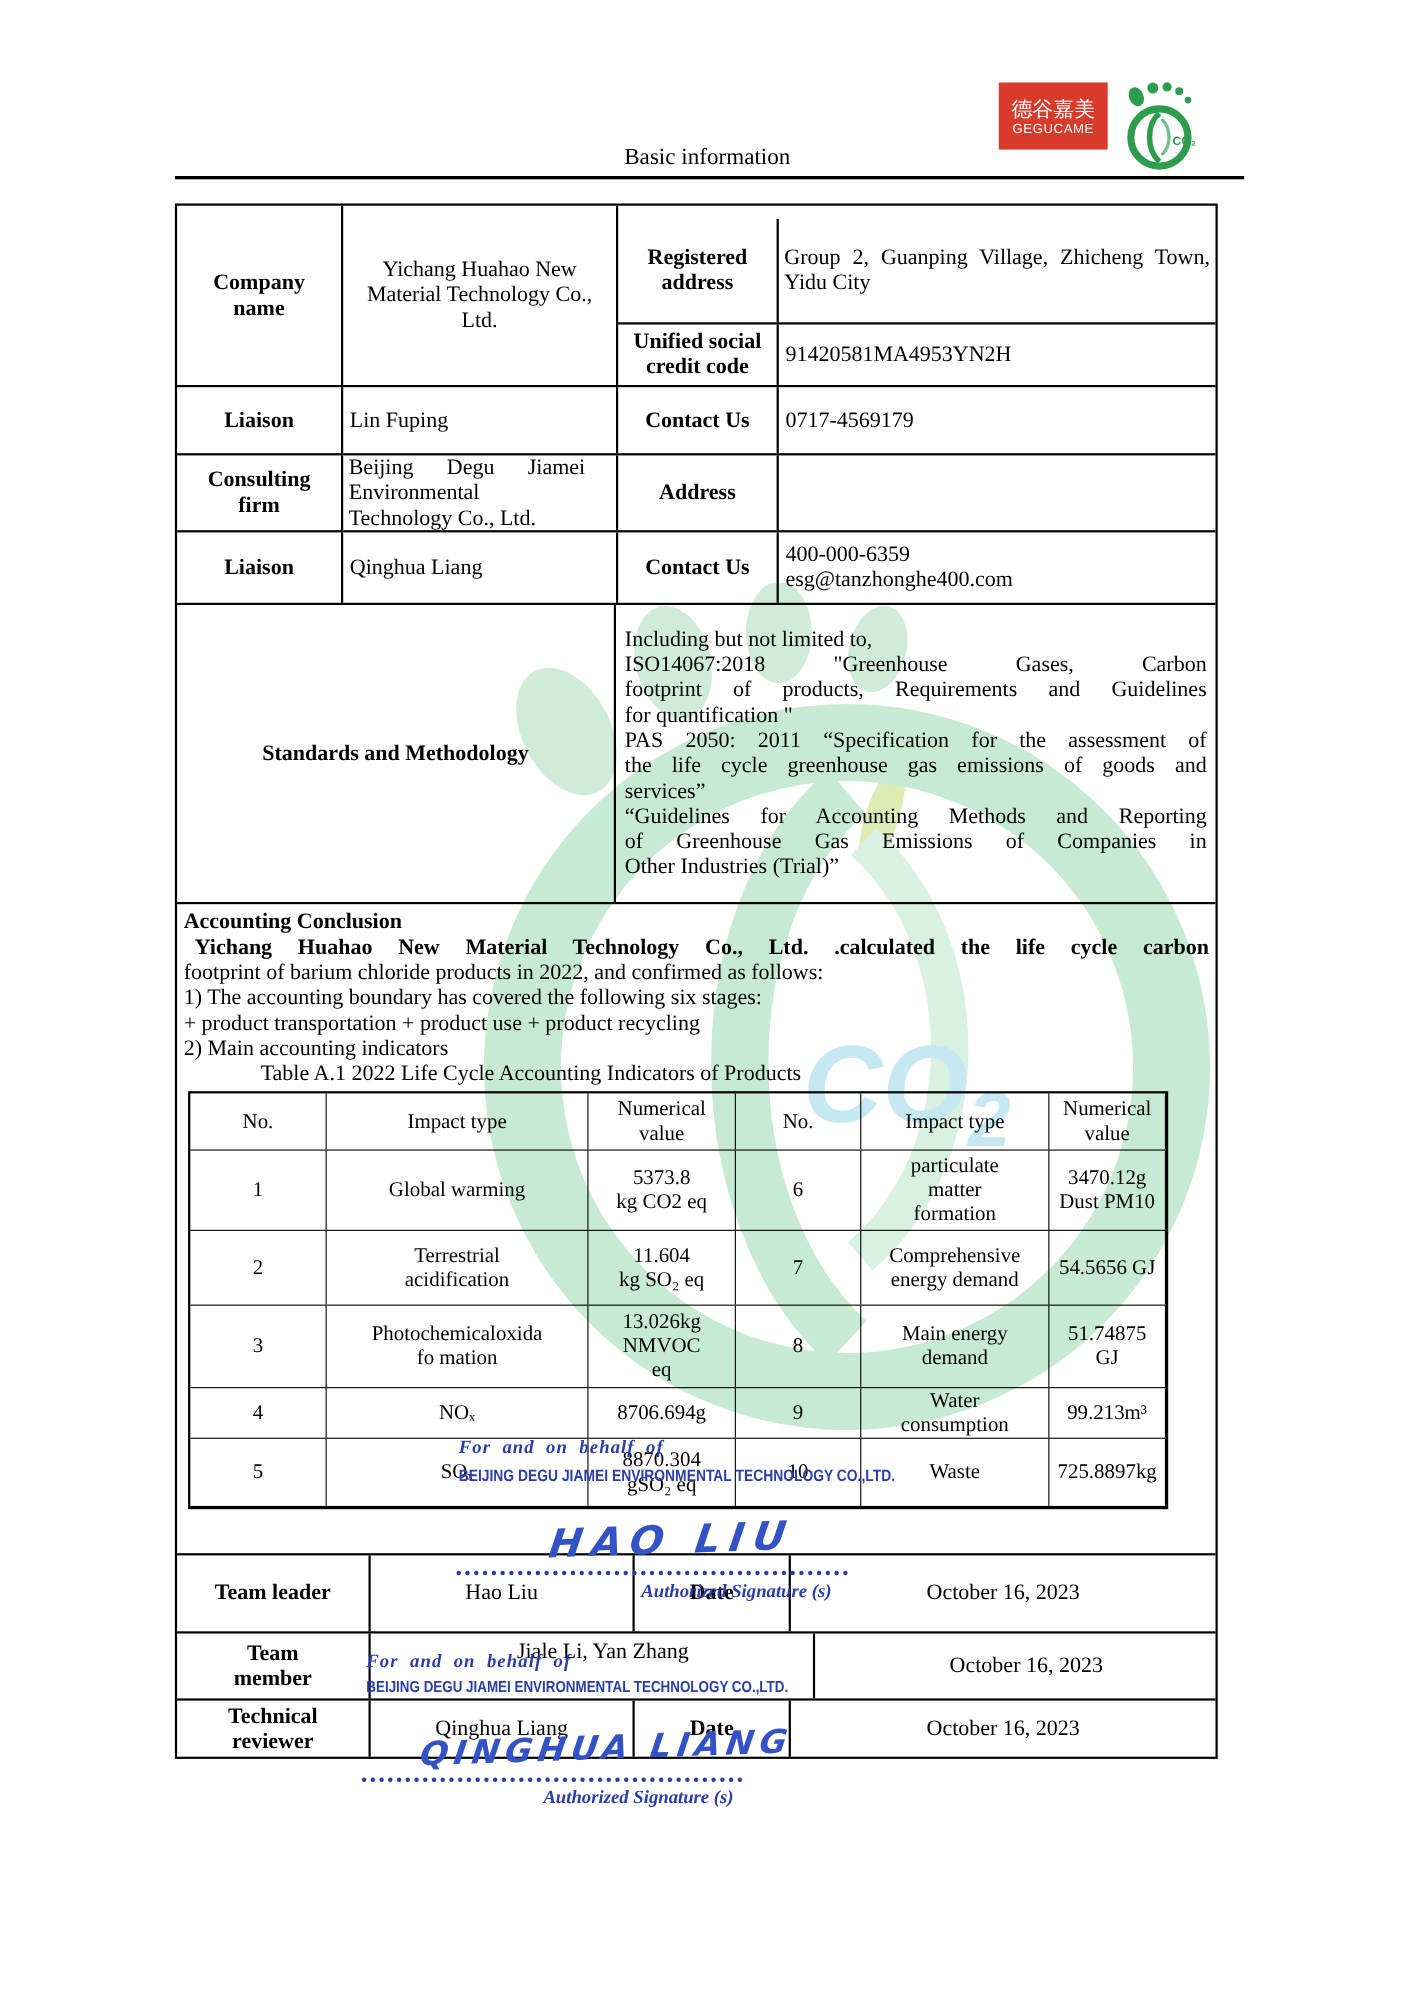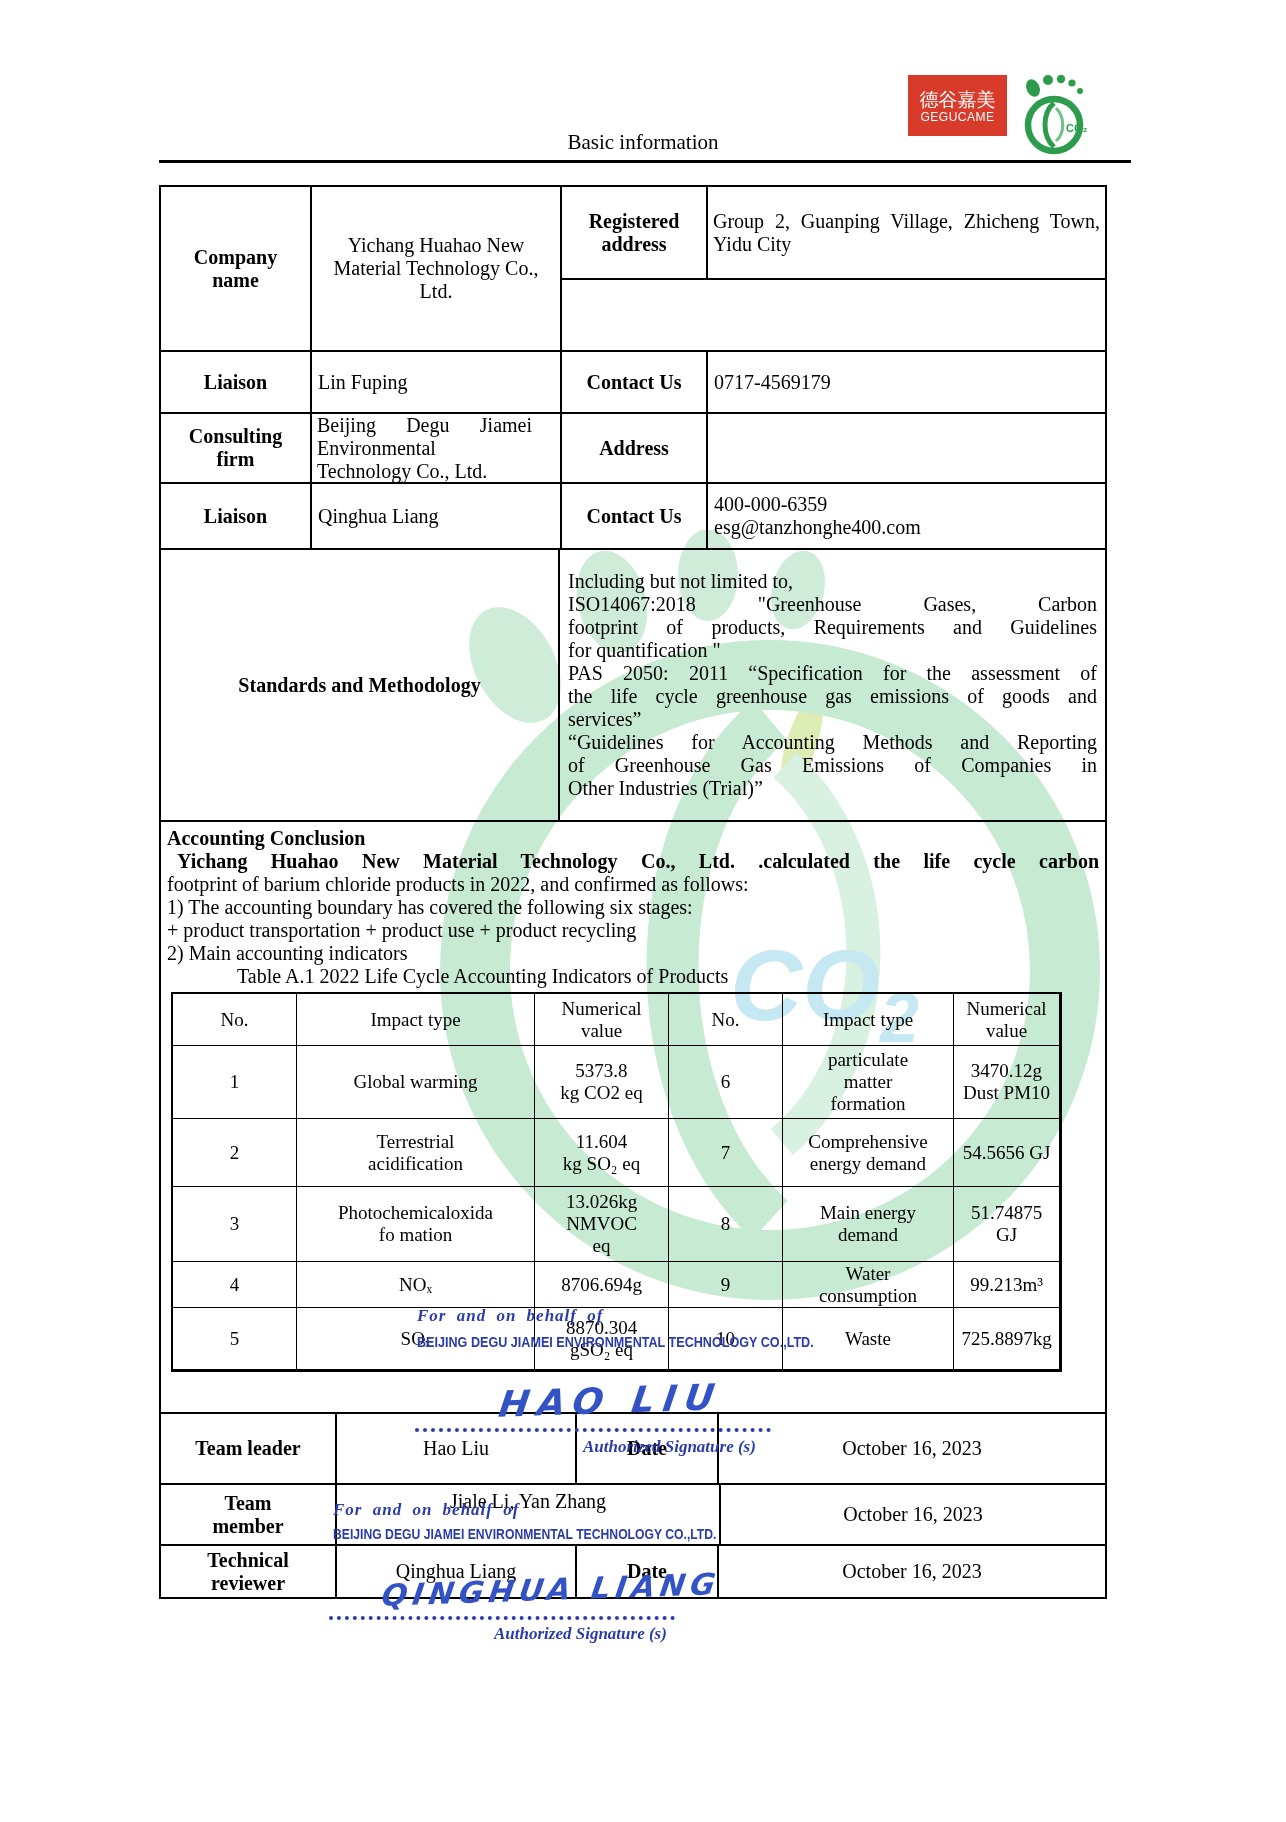--- a/index.html
+++ b/index.html
@@ -33,21 +33,21 @@
   .pad{padding:0 6px;}
   
   .col1{width:151px;flex:none;}
   .col2{width:250px;flex:none;}
   .col3{width:146px;flex:none;}
   .col4{flex:1;}
   .colE{width:399px;flex:none;}
   
   .rowA{height:165px;}
   .rowA .stack{flex:1;display:flex;flex-direction:column;}
-  .subA1{height:93px;display:flex;border-bottom:2px solid #000;box-sizing:border-box;}
+  .subA1{height:120px;display:flex;border-bottom:2px solid #000;box-sizing:border-box;margin-top:12px;}
   .subA2{height:70px;display:flex;box-sizing:border-box;}
   .subA1 .c,.subA2 .c{height:100%;}
   .rowB{height:62px;}
   .rowC{height:70px;}
   .rowD{height:66px;}
   .rowE{height:272px;}
   .rowF{height:590px;display:block;border-bottom:2px solid #000;}
   .stline{padding:0 6px;}
   .jl{text-align:justify;text-align-last:justify;}
   .standards-text{width:100%;padding:20px 2px 0 2px;}
@@ -68,21 +68,21 @@
   .ic5{width:171px;flex:none;}
   .ic6{flex:1;}
   .ihr{height:52px;}
   .ir1{height:73px;}
   .ir2{height:68px;}
   .ir3{height:75px;}
   .ir4{height:46px;}
   .ir5{height:62px;}
   
   .sg1{height:71px;}
-  .sg2{height:61px;}
+  .sg2{height:61px;gap:20px;}
   .sg3{height:51px;}
   .scol1{width:176px;flex:none;}
   .scol2{width:240px;flex:none;}
   .scol3{width:142px;flex:none;}
   .scol4{flex:1;}
   .scol23{width:384px;flex:none;}
   .lblwrap{padding:0 28px;}
   .nametop{align-items:flex-start;padding-top:5px;}
   .stamp-behalf{position:absolute;z-index:5;font-size:17px;font-weight:bold;font-style:italic;
                 letter-spacing:1px;word-spacing:5px;color:#2a3cab;white-space:nowrap;}
@@ -146,20 +146,28 @@
       </div>
       <div class="stack">
         <div class="subA1">
           <div class="c col3 b">
             <div>Registered address</div>
           </div>
           <div class="c col4 nr left">
             <div class="jtext">Group 2, Guanping Village, Zhicheng Town, Yidu City</div>
           </div>
         </div>
+        <div class="subA2">
+          <div class="c col3 b">
+            <div>Unified social credit code</div>
+          </div>
+          <div class="c col4 nr left">
+            <div class="pad">91420581MA4953YN2H</div>
+          </div>
+        </div>
       </div>
     </div>
 
     <div class="r rowB">
       <div class="c col1 b">Liaison</div>
       <div class="c col2 left">
         <div class="pad">Lin Fuping</div>
       </div>
       <div class="c col3 b">Contact Us</div>
       <div class="c col4 nr left">

